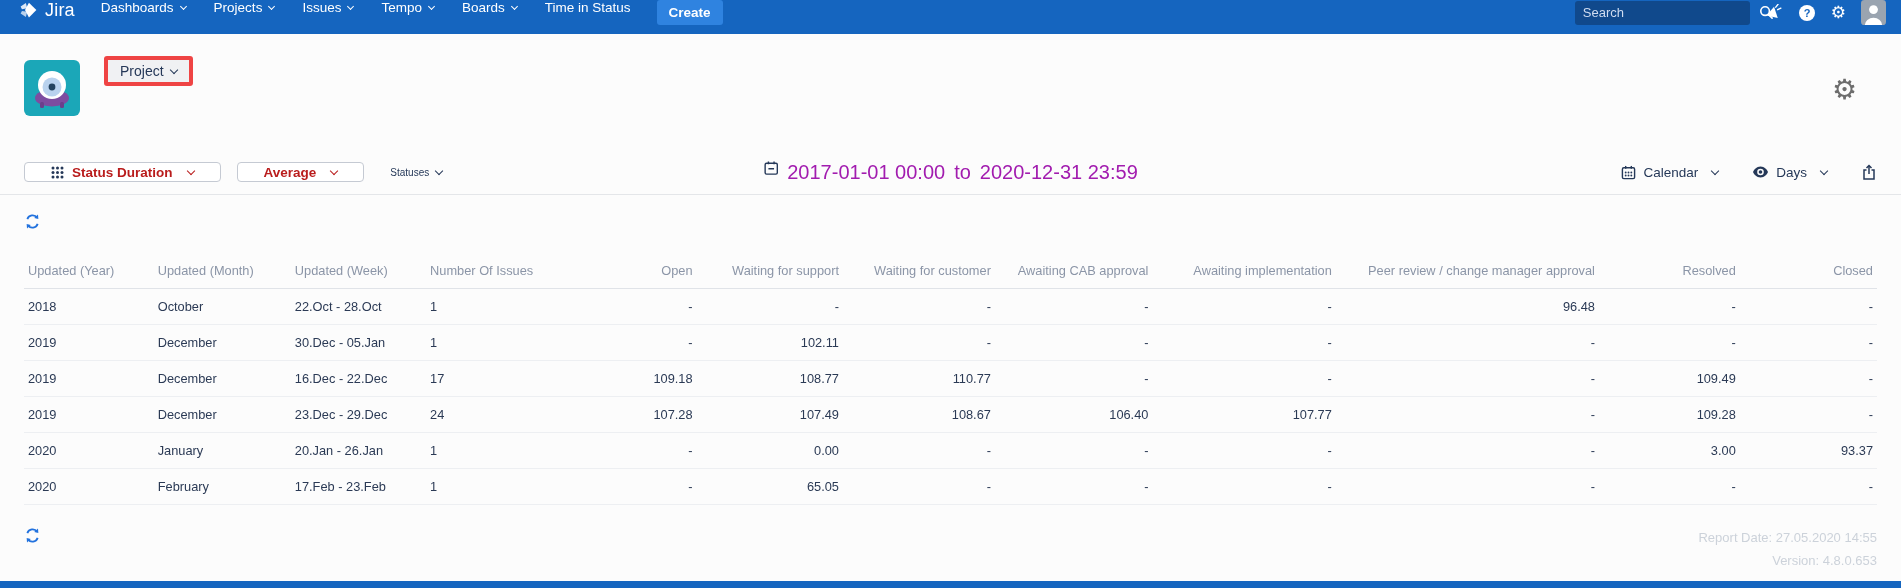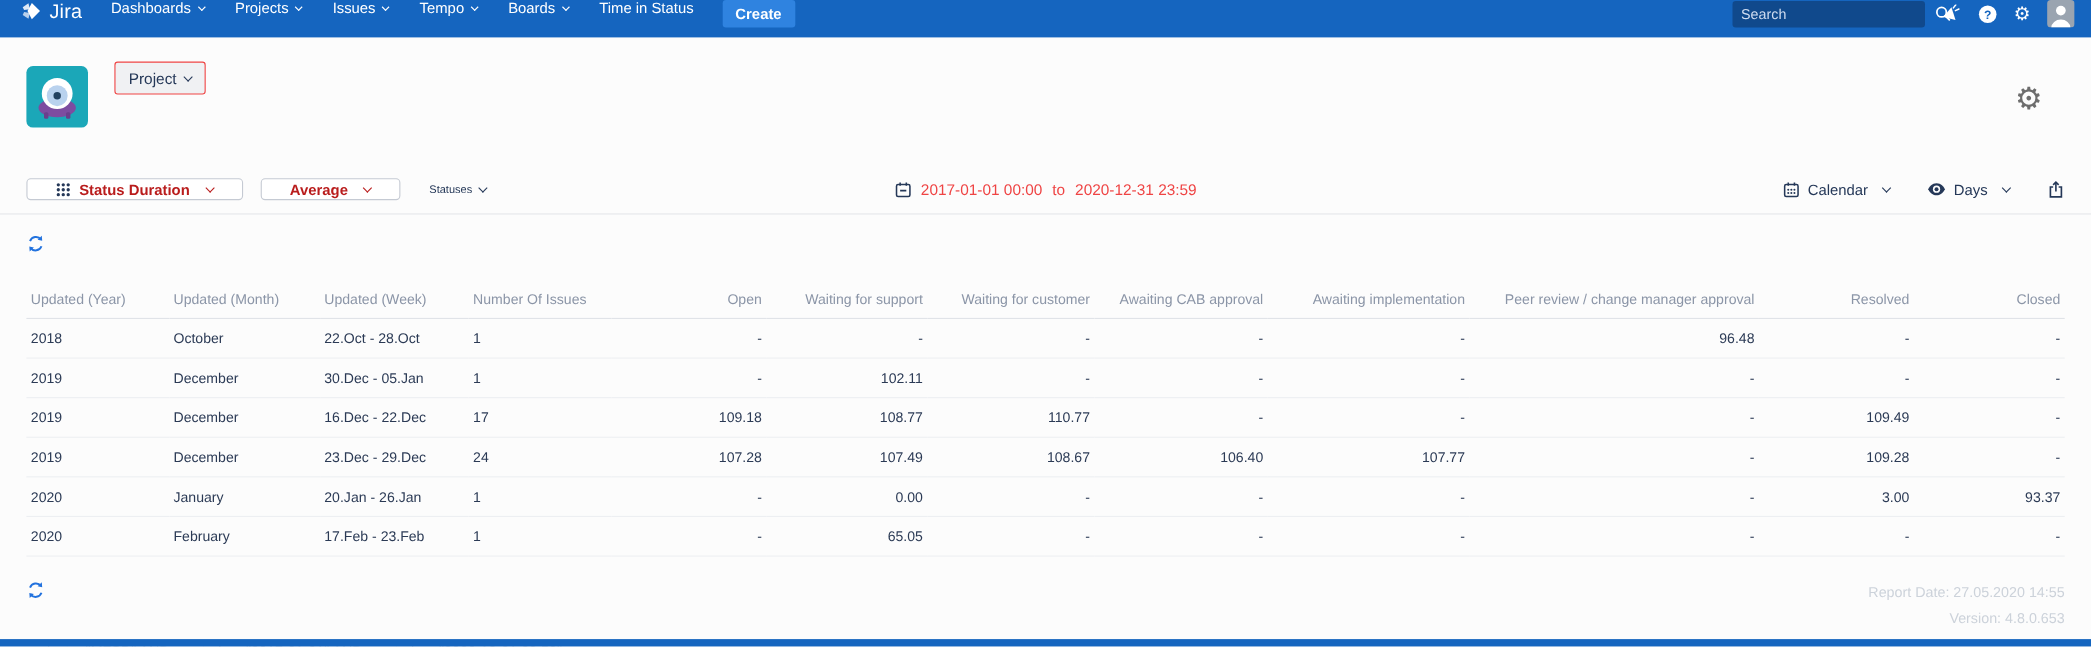--- a/index.html
+++ b/index.html
@@ -21,30 +21,30 @@
   .search-box input { flex:1; background:transparent; border:none; outline:none; color:#fff; font-size:13px; font-family:inherit; }
   .search-box input::placeholder { color:#cfdcf0; }
   .nav-icon-btn { background:none; border:none; color:#fff; cursor:pointer; display:flex; align-items:center; padding:0; }
   .gear-glyph { font-size:17px; line-height:1; color:#fff; }
 
   
   .band { padding:22px 0 0 24px; height:116px; position:relative; }
   .band-inner { display:flex; align-items:flex-start; gap:24px; }
   .proj-avatar { width:56px; height:56px; border-radius:6px; background:#1ba7b8; flex:0 0 auto; margin-top:4px; }
   .proj-fields { display:flex; flex-direction:column; gap:9px; }
-  .chip { display:inline-flex; align-items:center; background:#f0f1f3; border:1px solid #ef4444; border-radius:3px; height:30px; padding:0 12px; font-size:14px; color:#253858; cursor:pointer; width:max-content; font-family:inherit; }
+  .chip { display:inline-flex; align-items:center; background:#f0f1f3; border:4px solid #ef4444; border-radius:3px; height:30px; padding:0 12px; font-size:14px; color:#253858; cursor:pointer; width:max-content; font-family:inherit; }
   .select { display:flex; align-items:center; justify-content:space-between; background:#e7e8ea; border:1px solid #dcdde0; border-radius:3px; height:30px; width:340px; padding:0 12px; font-size:14px; color:#253858; cursor:pointer; }
   .settings-gear { position:absolute; right:44px; top:42px; background:none; border:none; cursor:pointer; color:#6d6d6d; font-size:28px; line-height:1; }
 
   
   .toolbar { height:44px; display:flex; align-items:center; padding:0 24px; position:relative; }
   .tool-left { display:flex; align-items:center; gap:16px; }
   .tool-btn { display:flex; align-items:center; gap:8px; background:#fff; border:1px solid #c5cad3; border-radius:4px; height:20px; padding:0 26px; font-size:13.5px; font-weight:bold; color:#b91c1c; cursor:pointer; font-family:inherit; }
   .tool-link { display:flex; align-items:center; font-size:10px; color:#253858; cursor:pointer; margin-left:10px; }
-  .date-range { position:absolute; left:50%; top:50%; transform:translate(-50%,-50%); display:flex; align-items:flex-end; gap:9px; font-size:14px; color:#ef4444; white-space:nowrap; }
+  .date-range { position:absolute; left:50%; top:50%; transform:translate(-50%,-50%); display:flex; align-items:flex-start; gap:9px; font-size:20px; color:#a21caf; white-space:nowrap; }
   .tool-right { margin-left:auto; display:flex; align-items:center; gap:34px; }
   .tool-dd { display:flex; align-items:center; gap:7px; font-size:13.5px; color:#253858; cursor:pointer; }
   .icon-btn { background:none; border:none; cursor:pointer; color:#253858; display:flex; align-items:center; padding:0; }
   .divider { border-bottom:1px solid #e4e6e9; }
 
   
   .content { padding:0 24px; }
   .refresh-btn { background:none; border:none; cursor:pointer; padding:0; display:inline-flex; }
   .refresh-top { margin-top:18px; }
   table { width:100%; border-collapse:collapse; table-layout:fixed; margin-top:20px; }

